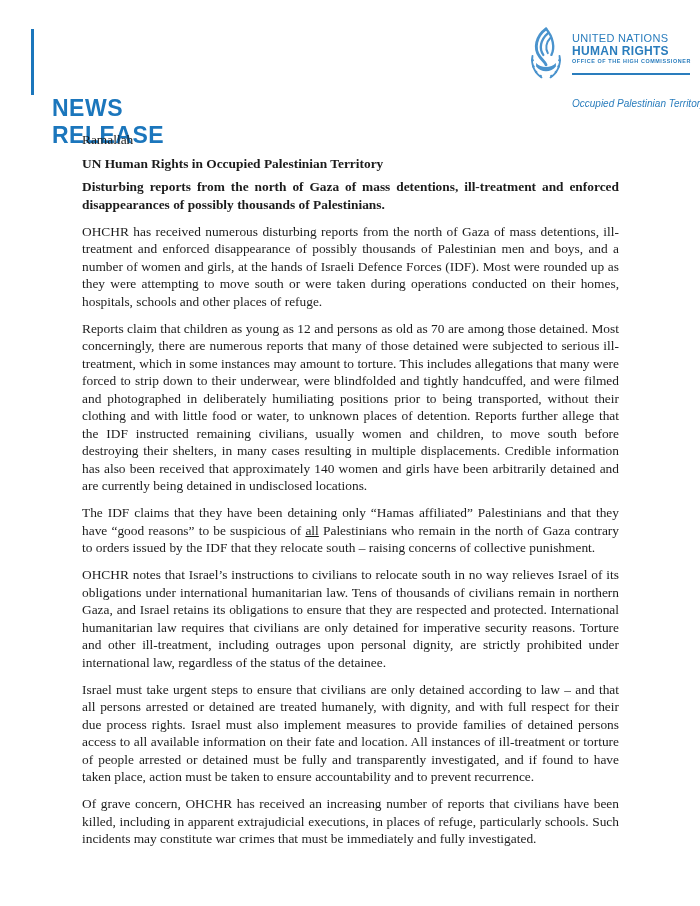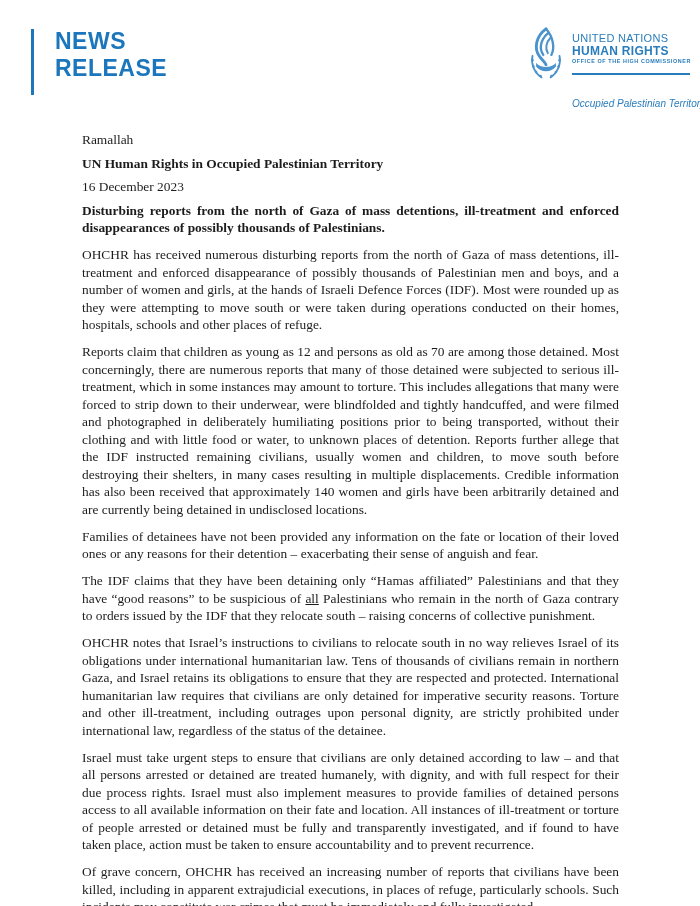--- a/index.html
+++ b/index.html
@@ -14,20 +14,21 @@
     font-family: "Liberation Serif", serif;
   }
 
   
   .masthead {
     position: absolute;
     left: 31px;
     top: 28px;
     display: flex;
     align-items: flex-start;
+    flex-direction: column;
   }
   .masthead-bar {
     width: 3px;
     height: 66px;
     background: #1b76bc;
     margin-top: 1px;
   }
   .masthead-text {
     margin-left: 21px;
     font-family: "Liberation Sans", sans-serif;
@@ -119,25 +120,23 @@
       <div class="un2">HUMAN RIGHTS</div>
       <div class="un3">OFFICE OF THE HIGH COMMISSIONER</div>
       <div class="un-divider"></div>
       <div class="un4">Occupied Palestinian Territory</div>
     </div>
   </div>
 
   <main class="doc">
     <p class="meta">Ramallah</p>
     <p class="meta bold">UN Human Rights in Occupied Palestinian Territory</p>
-    <p class="meta">16 December 2023</p>
     <p class="bold">Disturbing reports from the north of Gaza of mass detentions, ill-treatment and enforced disappearances of possibly thousands of Palestinians.</p>
 
     <p>OHCHR has received numerous disturbing reports from the north of Gaza of mass detentions, ill-treatment and enforced disappearance of possibly thousands of Palestinian men and boys, and a number of women and girls, at the hands of Israeli Defence Forces (IDF). Most were rounded up as they were attempting to move south or were taken during operations conducted on their homes, hospitals, schools and other places of refuge.</p>
     <p>Reports claim that children as young as 12 and persons as old as 70 are among those detained. Most concerningly, there are numerous reports that many of those detained were subjected to serious ill-treatment, which in some instances may amount to torture. This includes allegations that many were forced to strip down to their underwear, were blindfolded and tightly handcuffed, and were filmed and photographed in deliberately humiliating positions prior to being transported, without their clothing and with little food or water, to unknown places of detention. Reports further allege that the IDF instructed remaining civilians, usually women and children, to move south before destroying their shelters, in many cases resulting in multiple displacements. Credible information has also been received that approximately 140 women and girls have been arbitrarily detained and are currently being detained in undisclosed locations.</p>
-    <p>Families of detainees have not been provided any information on the fate or location of their loved ones or any reasons for their detention – exacerbating their sense of anguish and fear.</p>
     <p><span>The IDF claims that they have been detaining only “Hamas affiliated” Palestinians and that they have “good reasons” to be suspicious of </span><span class="u">all</span><span> Palestinians who remain in the north of Gaza contrary to orders issued by the IDF that they relocate south – raising concerns of collective punishment.</span></p>
     <p>OHCHR notes that Israel’s instructions to civilians to relocate south in no way relieves Israel of its obligations under international humanitarian law. Tens of thousands of civilians remain in northern Gaza, and Israel retains its obligations to ensure that they are respected and protected. International humanitarian law requires that civilians are only detained for imperative security reasons. Torture and other ill-treatment, including outrages upon personal dignity, are strictly prohibited under international law, regardless of the status of the detainee.</p>
     <p>Israel must take urgent steps to ensure that civilians are only detained according to law – and that all persons arrested or detained are treated humanely, with dignity, and with full respect for their due process rights. Israel must also implement measures to provide families of detained persons access to all available information on their fate and location. All instances of ill-treatment or torture of people arrested or detained must be fully and transparently investigated, and if found to have taken place, action must be taken to ensure accountability and to prevent recurrence.</p>
     <p>Of grave concern, OHCHR has received an increasing number of reports that civilians have been killed, including in apparent extrajudicial executions, in places of refuge, particularly schools. Such incidents may constitute war crimes that must be immediately and fully investigated.</p>
   </main>
 
 </div>
 
 </body></html>

